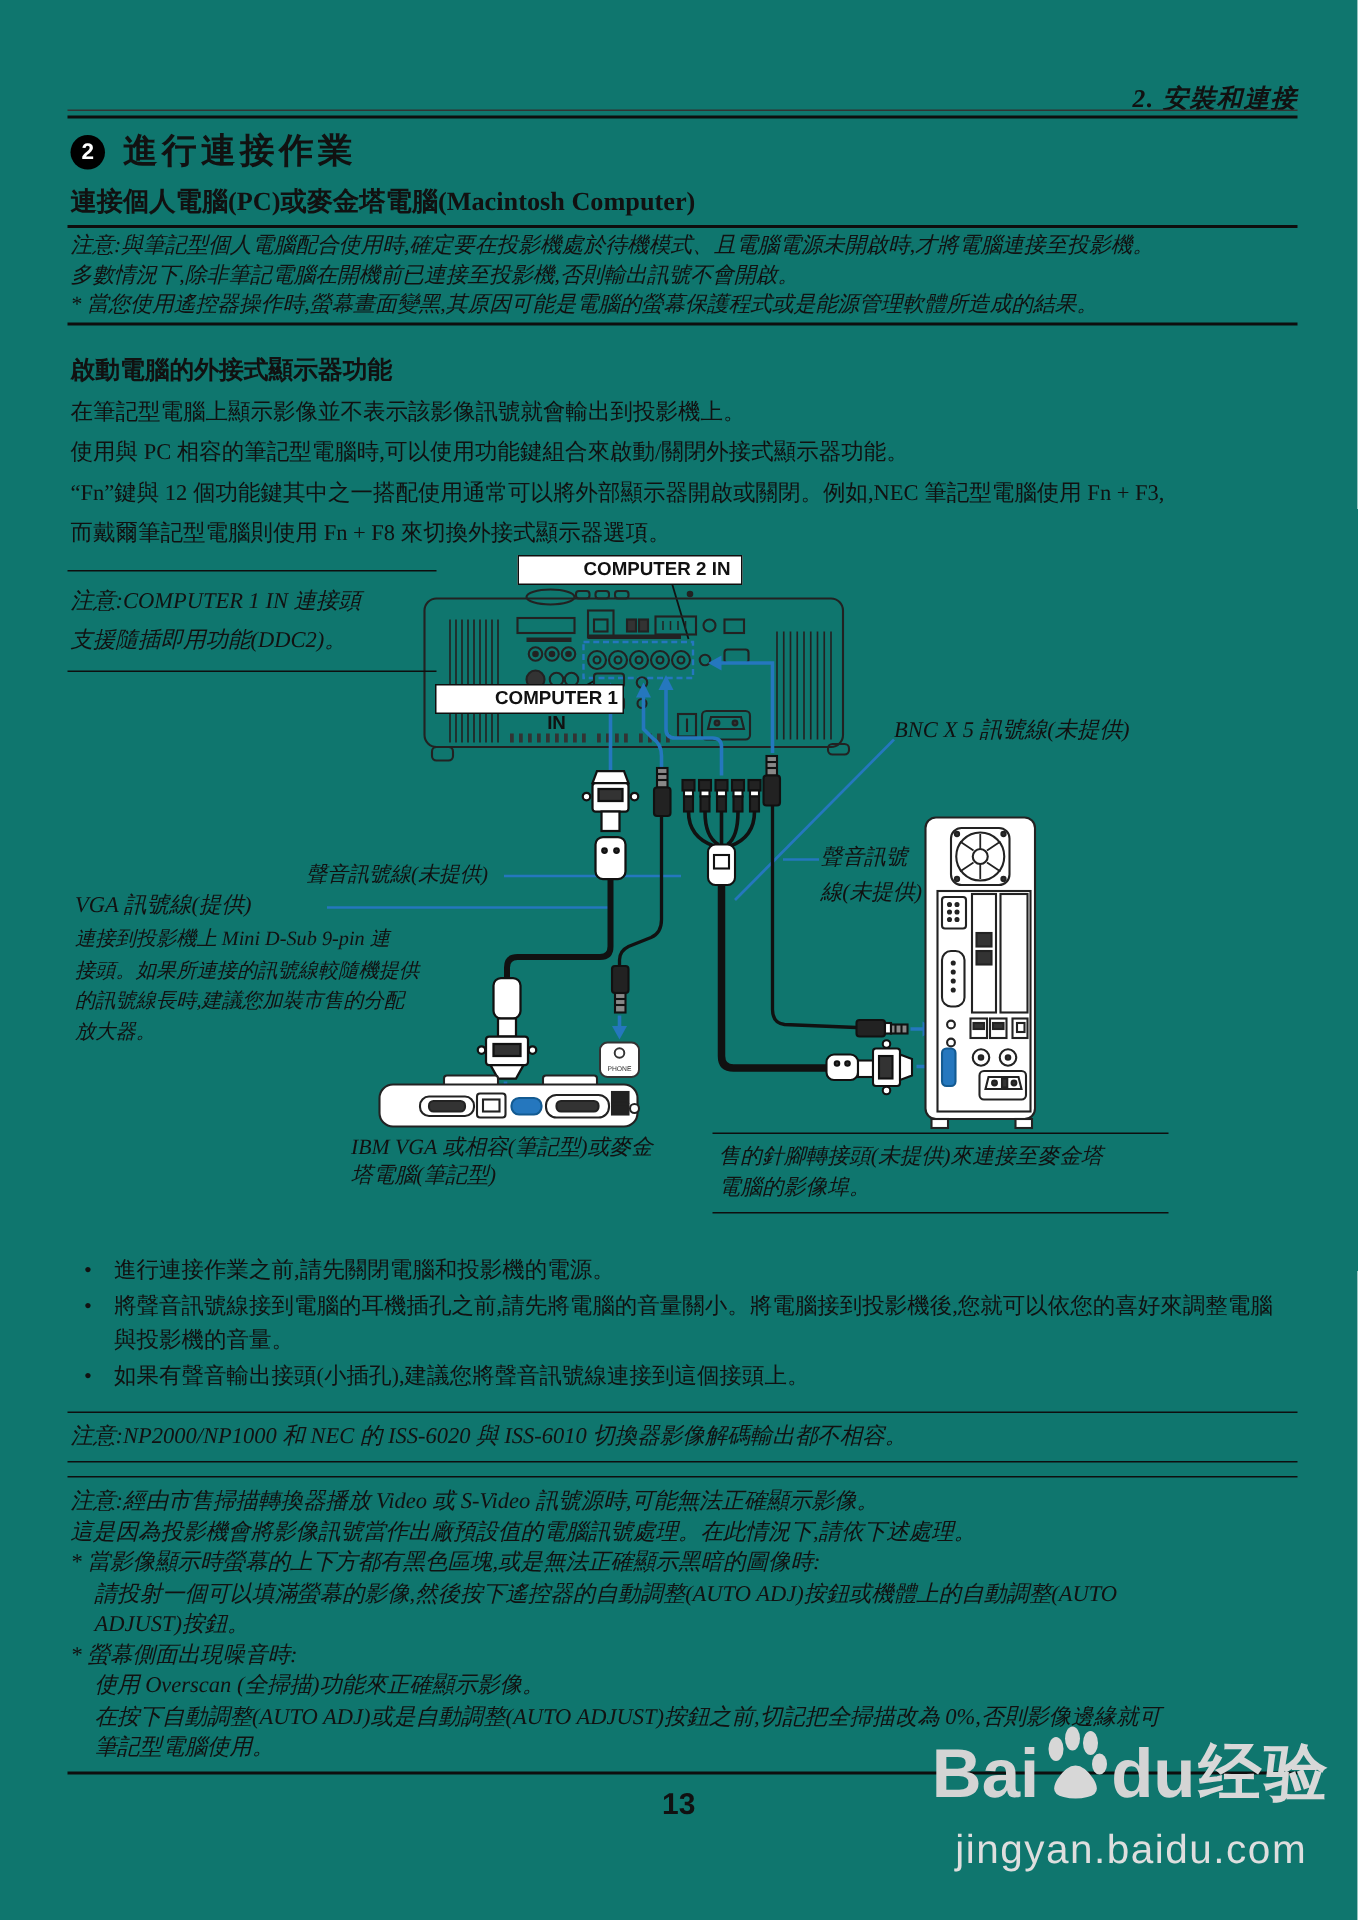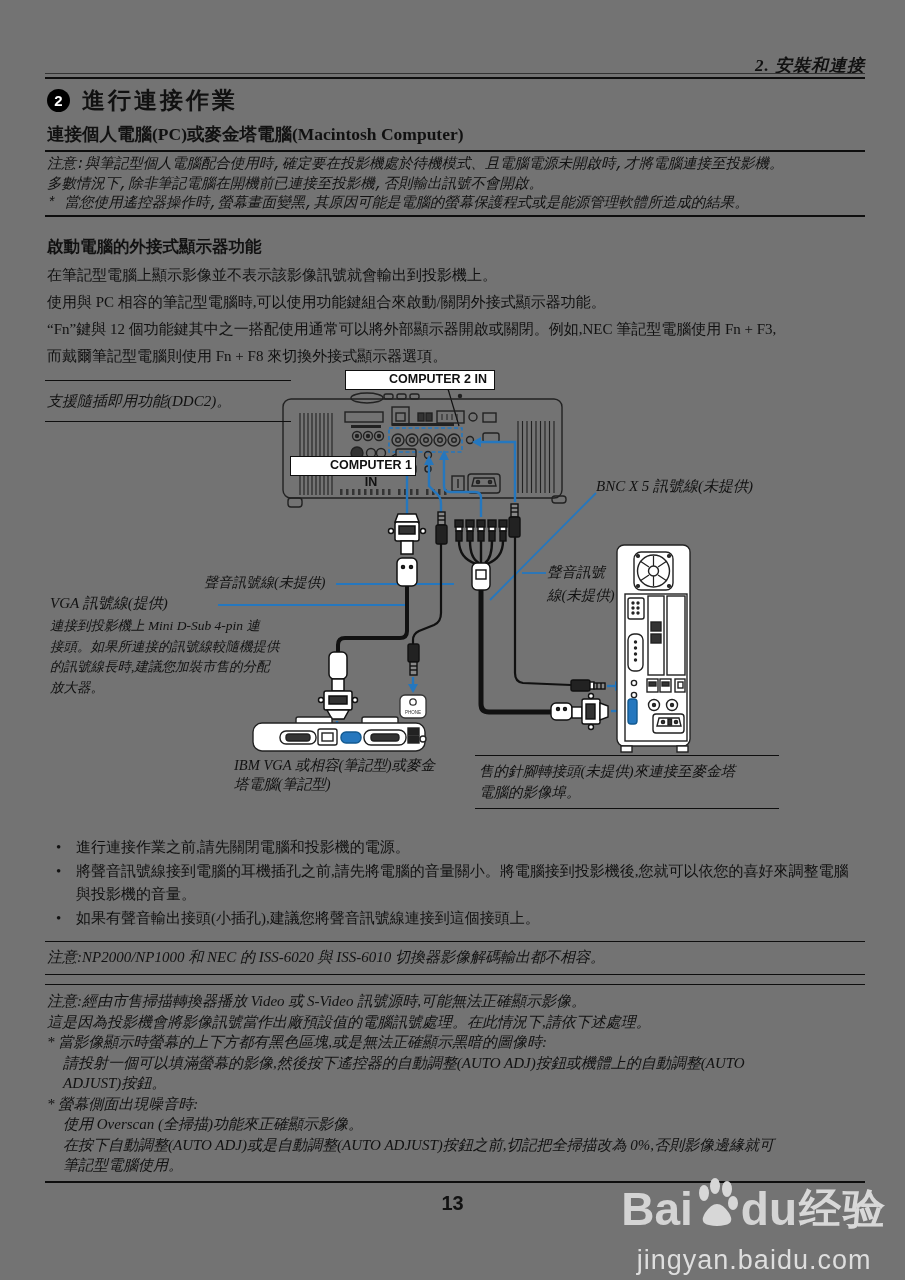--- a/index.html
+++ b/index.html
@@ -1,29 +1,29 @@
 <!DOCTYPE html>
 <html><head>
 <meta charset="utf-8">
 <style>
   html,body { margin:0; padding:0; background:#fff; }
-  .page { position:relative; width:905px; height:1280px; background:#737373; overflow:hidden;
+  .page { position:relative; width:905px; height:1280px; background:#0f766e; overflow:hidden;
           font-family:"Liberation Serif","DejaVu Serif",serif; color:#111; }
 
   .hdr { position:absolute; top:54px; right:40px; font-size:17px; font-weight:bold; font-style:italic; letter-spacing:1px; }
   .rule-dbl { position:absolute; top:73px; left:45px; right:40px; height:3px;
               border-top:1.5px solid #333; border-bottom:2.5px solid #0e0e0e; }
   .title { position:absolute; top:85px; left:47px; font-size:23px; font-weight:bold; letter-spacing:3px; }
   .title .num { display:inline-block; width:23px; height:23px; background:#000; color:#fff; border-radius:50%;
                 text-align:center; line-height:23px; font-size:15px; letter-spacing:0;
                 font-family:"Liberation Sans","DejaVu Sans",sans-serif; margin-right:12px; vertical-align:2px; }
   .subtitle { position:absolute; top:122px; left:47px; font-size:17.5px; font-weight:bold; }
   .rule-s { position:absolute; left:45px; right:40px; border-top:2px solid #0e0e0e; }
   .note-top { position:absolute; top:155px; left:47px; right:42px; font-style:italic;
-              font-size:14.5px; line-height:19.5px;font-family:Liberation Mono, monospace; }
+              font-size:14.5px; line-height:19.5px; }
   .h2 { position:absolute; top:236px; left:47px; font-size:16.5px; font-weight:bold; }
   .bodytext { position:absolute; top:262px; left:47px; right:40px; font-size:15px; line-height:27px; }
 
   .diagram { position:absolute; top:365px; left:40px; width:830px; height:470px; }
   .diagram svg { position:absolute; left:0; top:0; }
   .dlabel { position:absolute; font-style:italic; color:#111; }
   .nbox { border-top:1.5px solid #0e0e0e; border-bottom:1.5px solid #0e0e0e; font-style:italic; }
   .port-label { position:absolute; border:1.5px solid #0e0e0e; background:#fff; text-align:center;
                 font-family:"Liberation Sans","DejaVu Sans",sans-serif; font-weight:bold; font-style:normal;
                 font-size:12.5px; line-height:17px;padding-left:36px; }
@@ -34,21 +34,21 @@
 
   .note-mid { position:absolute; top:941px; left:45px; right:40px; border-top:1.5px solid #0e0e0e;
               border-bottom:1.5px solid #0e0e0e; padding:6px 2px 7px; font-style:italic; font-size:15px; }
   .note-bot { position:absolute; top:984px; left:45px; right:40px; border-top:1.5px solid #0e0e0e;
               border-bottom:2px solid #0e0e0e; padding:6px 2px 5px; font-style:italic; font-size:15px; line-height:20.5px; }
   .note-bot .ind { padding-left:16px; }
 
   .watermark { position:absolute; top:1150px; right:18px; z-index:3; text-align:center;
                font-family:"Liberation Sans","DejaVu Sans",sans-serif; }
   .wm-row { display:flex; align-items:flex-end; justify-content:center; gap:2px;
-            font-size:46px; font-weight:bold; color:#d4d4d4; line-height:48px;margin-top:27px; }
+            font-size:46px; font-weight:bold; color:#d4d4d4; line-height:48px; }
   .wm-cjk { font-size:42px; letter-spacing:2px; color:#d8d8d8; }
   .wm-url { font-size:27px; font-weight:normal; color:#dedede; letter-spacing:1px; margin-top:12px; }
   .page-num { position:absolute; top:1192px; left:0; width:100%; text-align:center;
               font-family:"Liberation Sans","DejaVu Sans",sans-serif; font-weight:bold; font-size:20px; }
 </style>
 </head>
 <body>
 
 <div class="page">
 
@@ -341,38 +341,39 @@
         <rect x="588" y="334" width="9" height="25" rx="3" fill="#2577be" stroke="#135a91"></rect>
         <rect x="613" y="349" width="31" height="19" rx="3"></rect>
         <path d="M619,353 h20 l2,8 h-24 z"></path>
           <circle cx="623" cy="357" r="1.6" fill="#333"></circle>
           <circle cx="636" cy="357" r="1.6" fill="#333"></circle>
           <rect x="628" y="354" width="3.5" height="6" fill="#333"></rect>
       </g>
     </svg>
 
     <div class="dlabel nbox" style="left:5px; top:15px; width:242px; padding:7px 2px; font-size:15px; line-height:26px;">
+      <div>注意:COMPUTER 1 IN 連接頭</div>
       <div>支援隨插即用功能(DDC2)。</div>
     </div>
 
     <div class="port-label" style="left:305px; top:5px; width:112px; height:18px;">COMPUTER 2 IN</div>
     <div class="port-label" style="left:250px; top:91px; width:88px; height:18px;">COMPUTER 1 IN</div>
 
     <div class="dlabel" style="left:556px; top:112px; font-size:15px;">BNC X 5 訊號線(未提供)</div>
 
     <div class="dlabel" style="left:507px; top:196px; font-size:14.5px; line-height:23px;">
       <div>聲音訊號</div>
       <div>線(未提供)</div>
     </div>
 
     <div class="dlabel" style="left:164px; top:209px; font-size:14px;">聲音訊號線(未提供)</div>
 
     <div class="dlabel" style="left:10px; top:229px; font-size:15px;">VGA 訊號線(提供)</div>
     <div class="dlabel" style="left:10px; top:251px; width:268px; font-size:13.5px; line-height:20.5px;">
-      <div>連接到投影機上 Mini D-Sub 4-pin 連</div>
+      <div>連接到投影機上 Mini D-Sub 9-pin 連</div>
       <div>接頭。如果所連接的訊號線較隨機提供</div>
       <div>的訊號線長時,建議您加裝市售的分配</div>
       <div>放大器。</div>
     </div>
 
     <div class="dlabel" style="left:194px; top:391px; font-size:14.5px; line-height:19px;">
       <div>IBM VGA 或相容(筆記型)或麥金</div>
       <div>塔電腦(筆記型)</div>
     </div>
 

